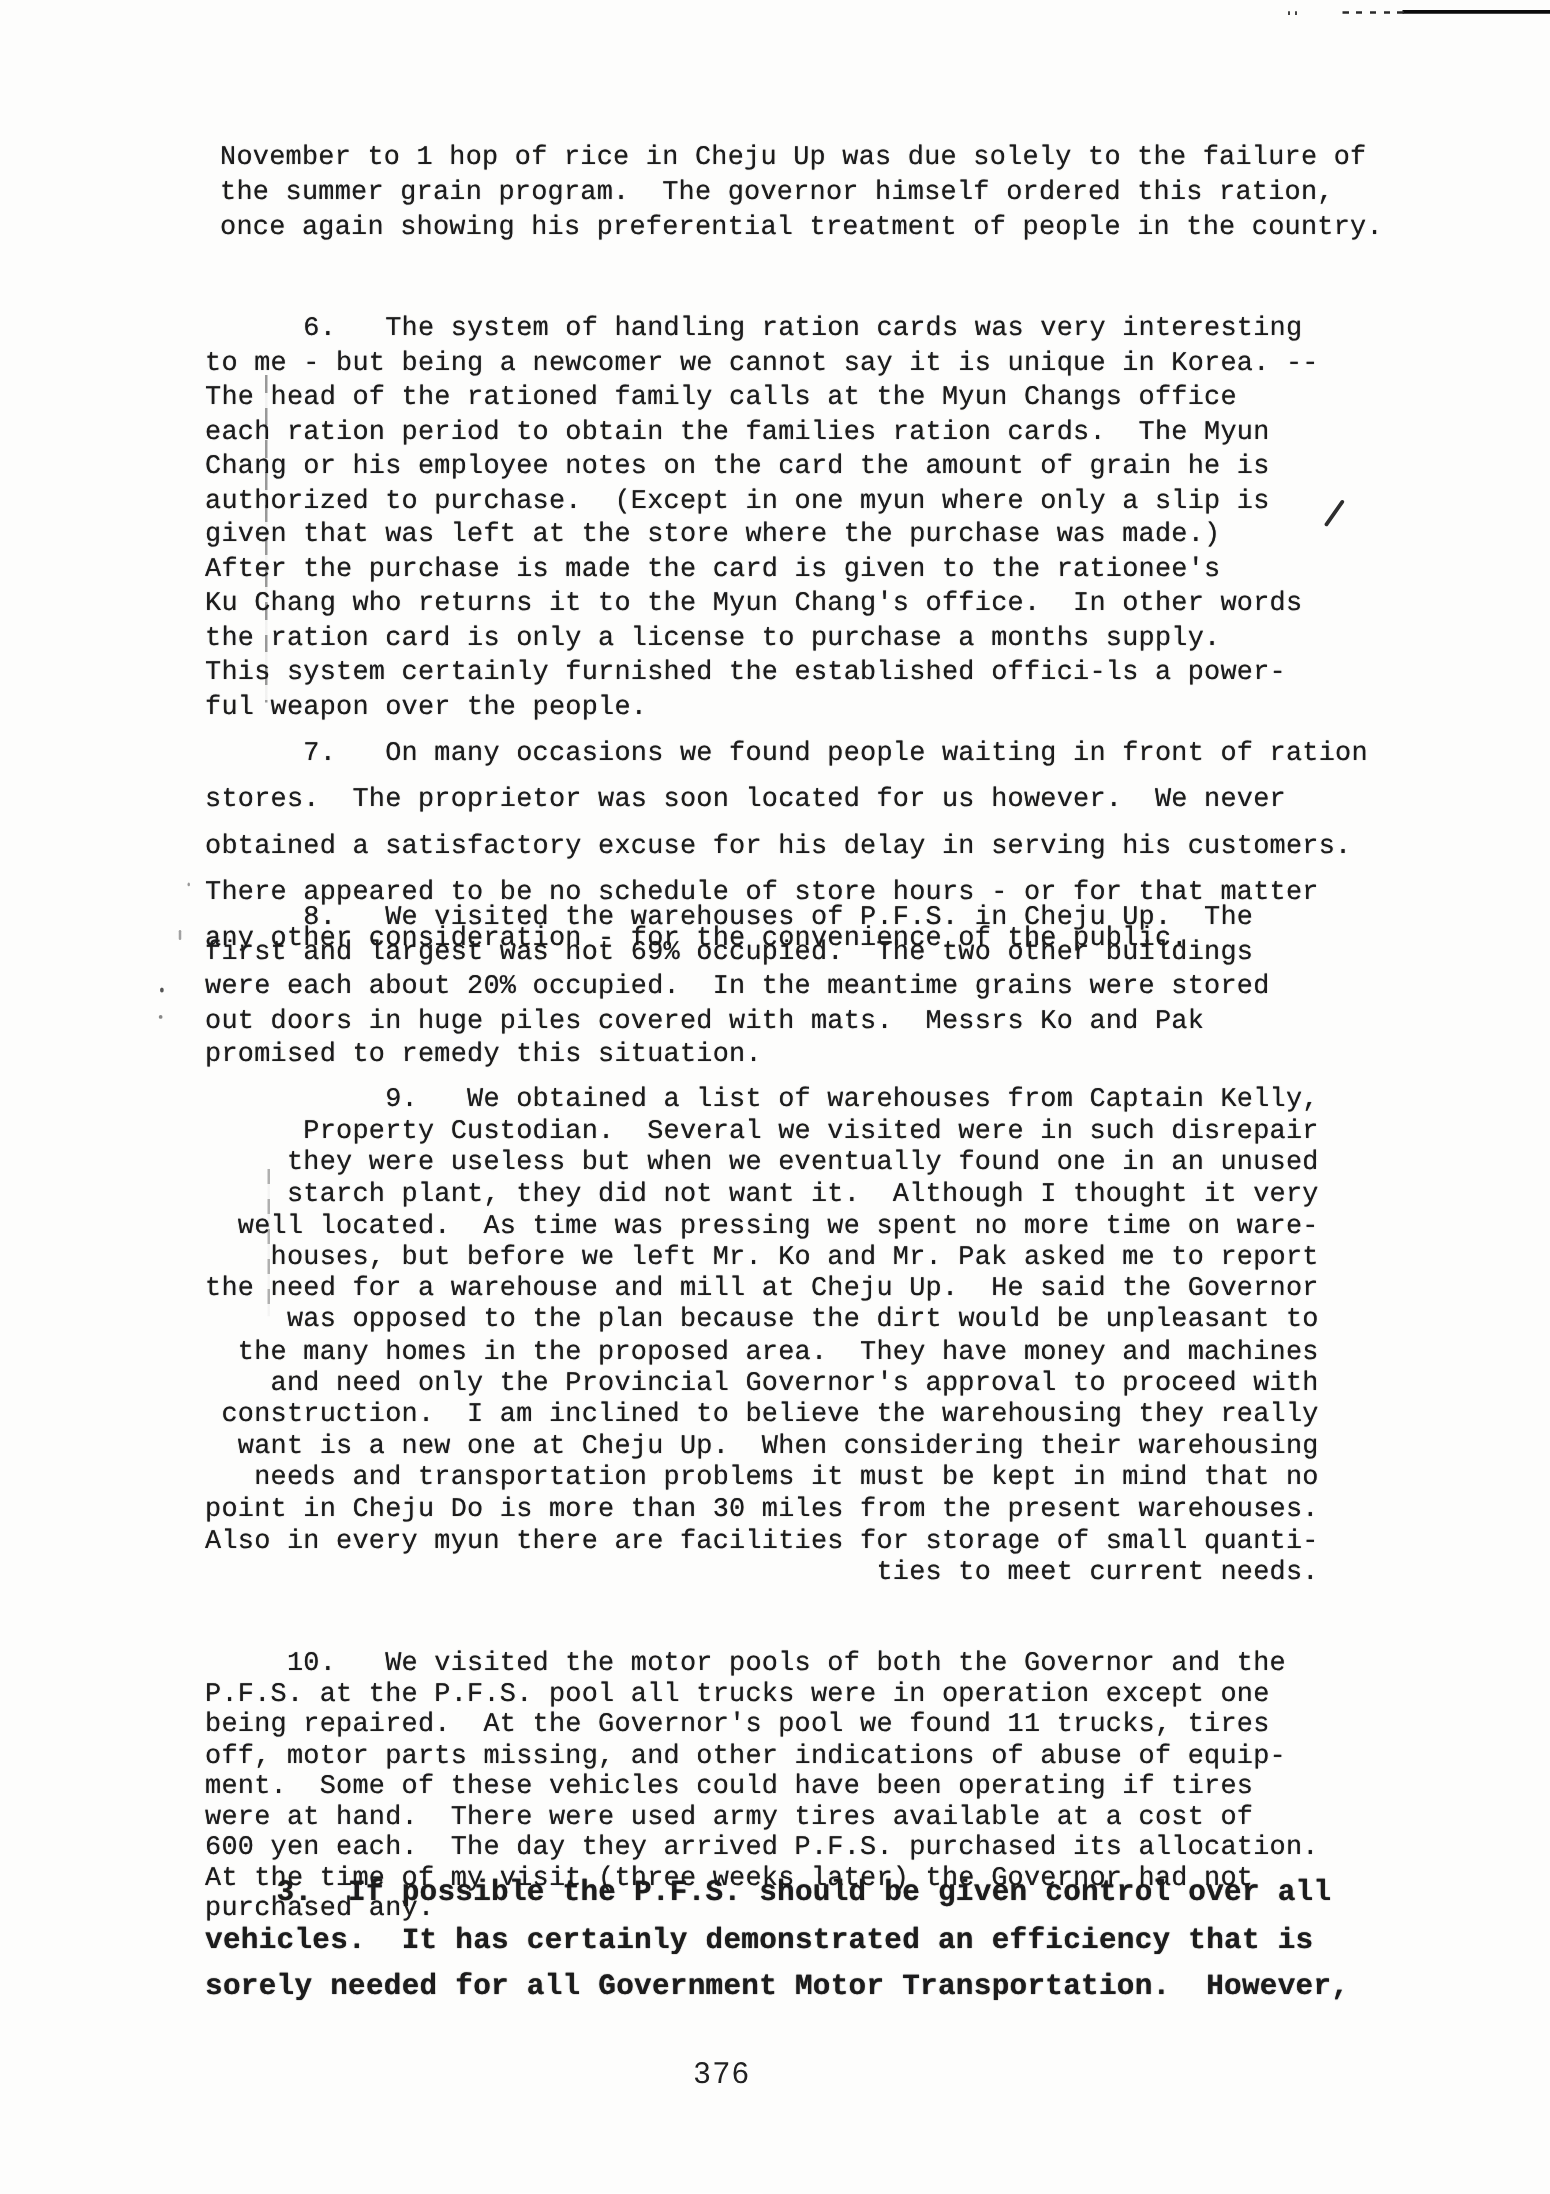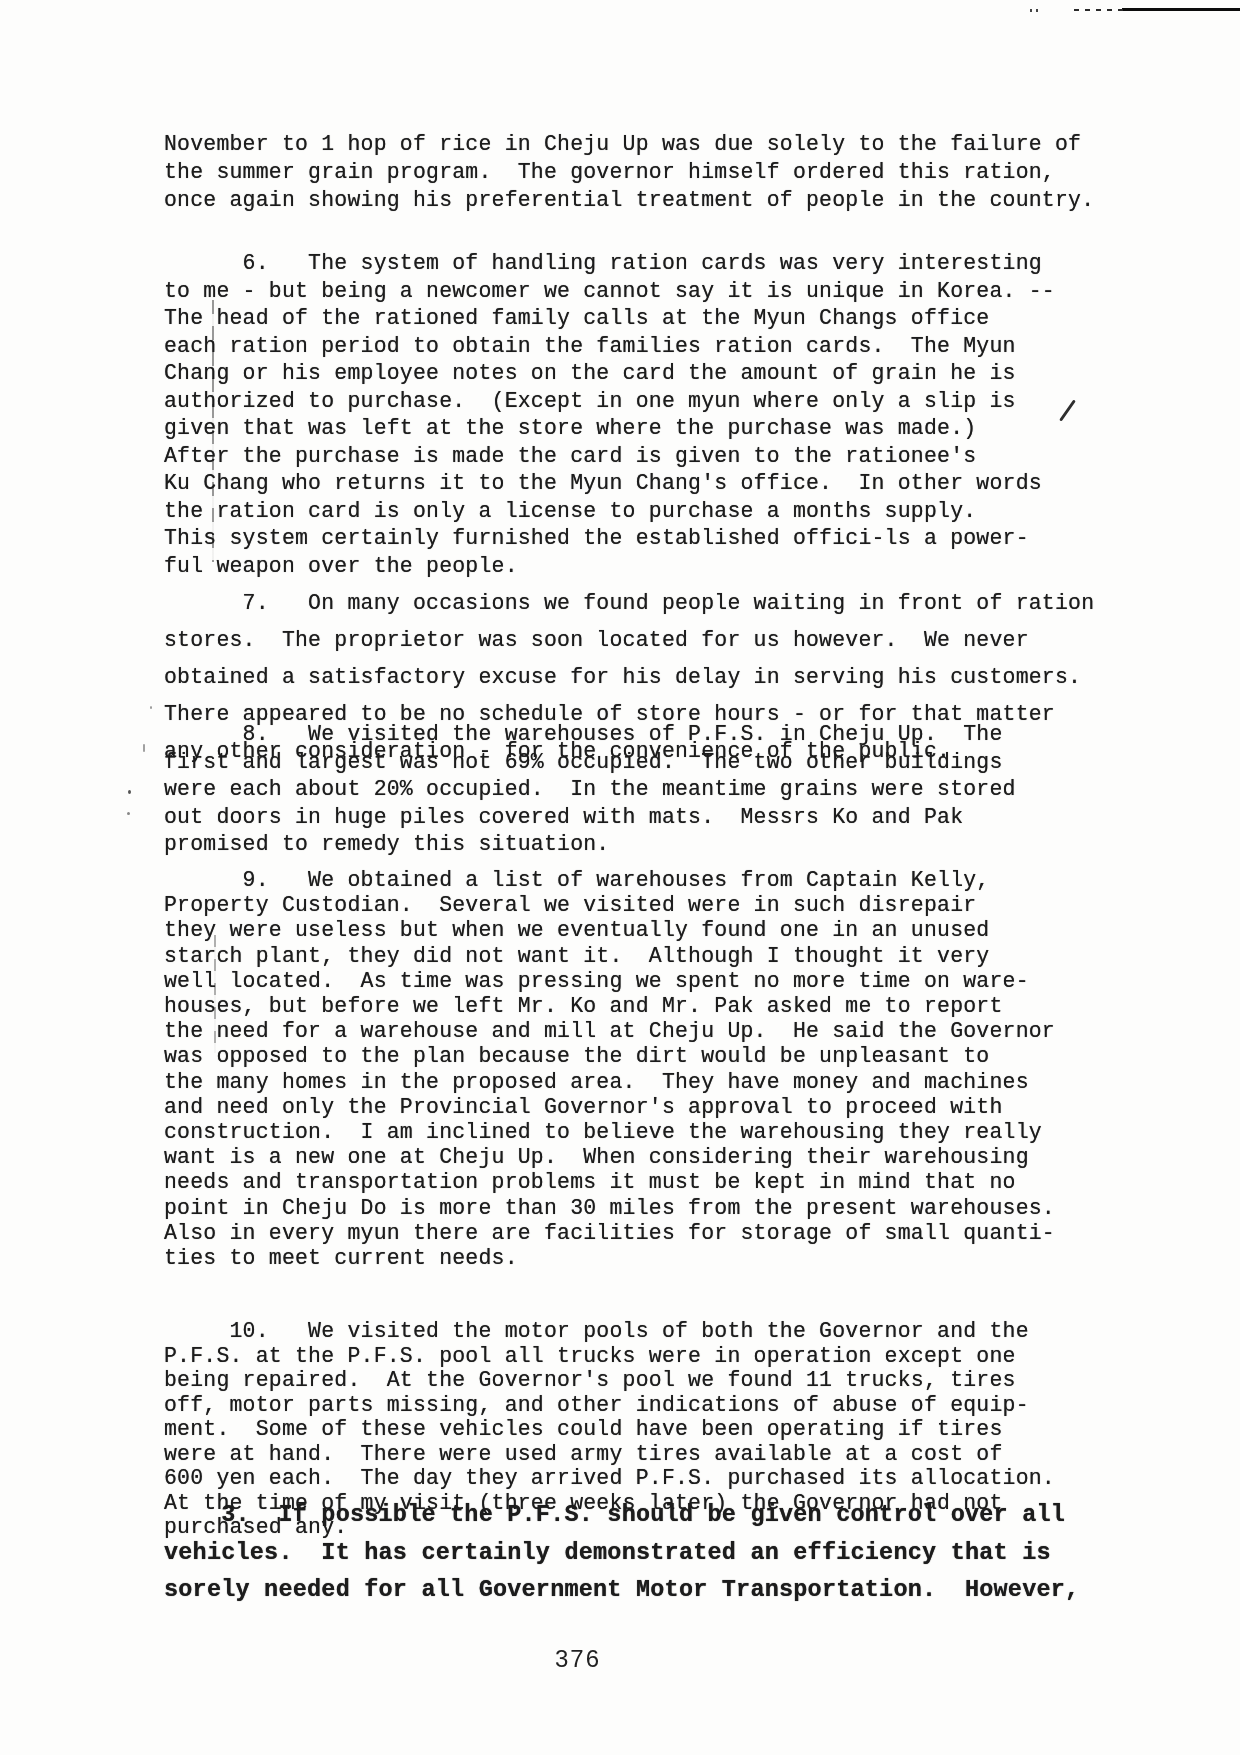--- a/index.html
+++ b/index.html
@@ -17,25 +17,25 @@
   }
   .para {
     position: absolute;
     left: 164px;
     white-space: pre;
     font-size: 21.5px;
     color: #1c1c1c;
     text-shadow: 0 0 0.7px rgba(25,25,25,0.75);
     letter-spacing: 0.2px;
   }
-  .p0  { top: 130px;  line-height: 28px;   }
+  .p0  { top: 112px;  line-height: 28px; margin-left: 12px;   }
   .p6  { top: 250px;  line-height: 27.5px; }
   .p7  { top: 585px;  line-height: 37px; font-family: Liberation Mono, monospace; }
   .p8  { top: 721px;  line-height: 27.5px; }
-  .p9  { top: 868px;  line-height: 25.2px; }
+  .p9  { top: 868px;  line-height: 25.2px; text-align: right; }
   .p10 { top: 1291px; line-height: 24.5px; margin-top: 28px; }
   .p11 { top: 1496px; line-height: 37.5px; font-size: 23.5px; font-weight: bold; text-shadow: 0 0 0.9px rgba(15,15,15,0.85); }
   .page-number {
     position: absolute;
     left: 555px;
     top: 1645px;
     font-family: Liberation Sans, sans-serif;
     font-size: 24px;
     color: #222;
     letter-spacing: 2px;

